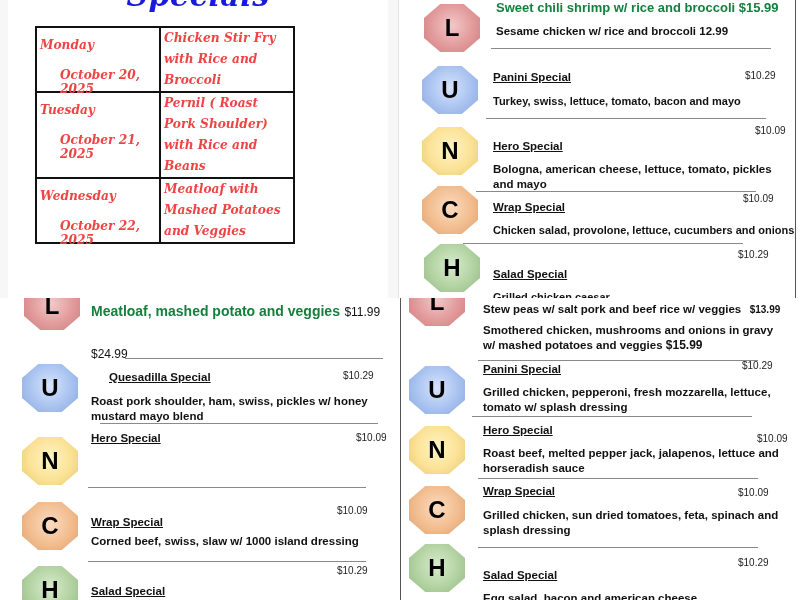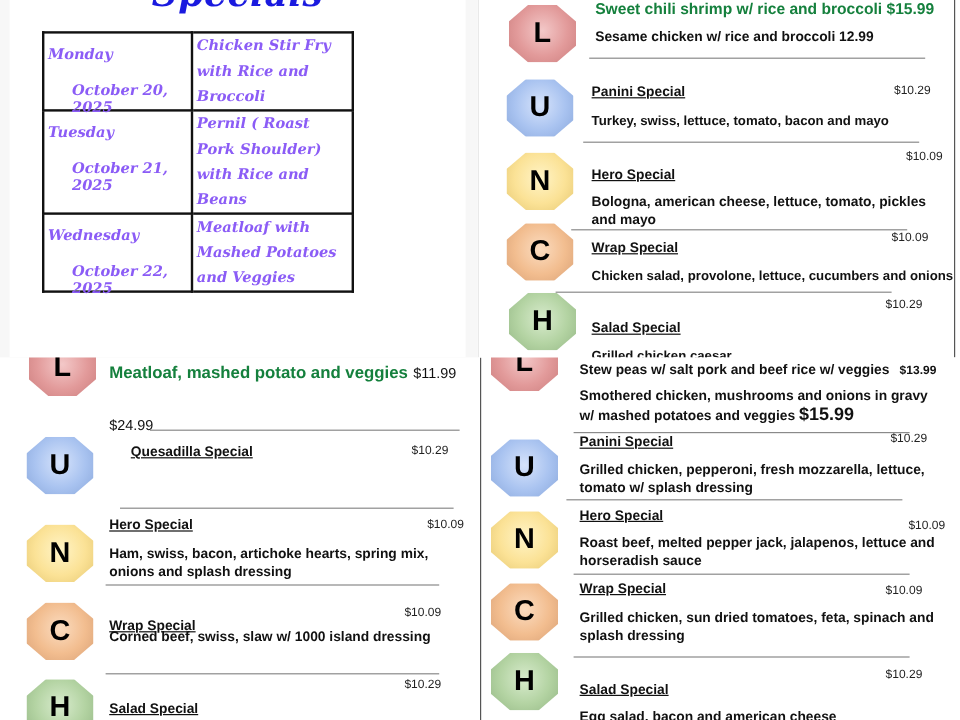--- a/index.html
+++ b/index.html
@@ -15,21 +15,21 @@
     
     .specials-page { position: absolute; left: 8px; top: 0; width: 380px; height: 298px; background: #fff; }
     .specials-title {
       position: absolute; left: 0; width: 380px; top: -22px; text-align: center;
       font-family: "DejaVu Serif", serif; font-style: italic; font-weight: bold;
       font-size: 30px; color: #1a1adf; letter-spacing: 0.5px;
     }
     table.specials {
       position: absolute; left: 27px; top: 26px; border-collapse: collapse;
       font-family: "DejaVu Serif", serif; font-style: italic; font-weight: bold;
-      font-size: 12.2px; color: #8b5cf6; width: 260px;
+      font-size: 12.2px; color: #ef4444; width: 260px;
     }
     table.specials td { border: 2px solid #111; vertical-align: top; padding: 0 3px; }
     td.day-cell { width: 124px; height: 61px; position: relative; }
     td.day-cell .day-name { position: absolute; left: 3px; top: 10px; }
     td.day-cell .day-date { position: absolute; left: 3px; top: 40px; margin-left: 20px; }
     td.meal-cell { line-height: 21px; padding-top: 4px; }
 
     
     .oct {
       position: absolute; width: 56px; height: 48px;
@@ -135,30 +135,30 @@
 
   <div class="txt" style="left:91px; top:4px;">
     <span class="lunch-big" style="font-size:14px;">Meatloaf, mashed potato and veggies</span>
     <span style="font-size:12px;">$11.99</span>
   </div>
   <div class="txt" style="left:91px; top:49px; font-size:12px;">$24.99</div>
   <div class="rule" style="left:125px; top:60px; width:258px;"></div>
 
   <div class="txt hdr" style="left:109px; top:73px;">Quesadilla  Special</div>
   <div class="txt price" style="left:343px; top:72px;">$10.29</div>
+  <div class="txt desc" style="left:91px; top:96px; width:280px;">Roast pork shoulder, ham, swiss, pickles w/ honey mustard mayo blend</div>
   <div class="rule" style="left:100px; top:125px; width:278px;"></div>
 
   <div class="txt hdr" style="left:91px; top:134px;">Hero Special</div>
   <div class="txt price" style="left:356px; top:134px;">$10.09</div>
-  <div class="txt desc" style="left:91px; top:157px; width:290px;">Ham, swiss, bacon, artichoke hearts, spring mix, onions and splash dressing</div>
   <div class="rule" style="left:88px; top:189px; width:278px;"></div>
 
   <div class="txt price" style="left:337px; top:207px;">$10.09</div>
   <div class="txt hdr" style="left:91px; top:218px;">Wrap Special</div>
-  <div class="txt lunch-mid" style="left:91px; top:227px;">Corned beef, swiss, slaw w/ 1000 island dressing</div>
+  <div class="txt lunch-mid" style="left:91px; top:237px;">Corned beef, swiss, slaw w/ 1000 island dressing</div>
   <div class="rule" style="left:88px; top:263px; width:278px;"></div>
 
   <div class="txt price" style="left:337px; top:267px;">$10.29</div>
   <div class="txt hdr" style="left:91px; top:287px;">Salad Special</div>
 </div>
 
 <div class="tile" id="tile-br">
   <div class="vline" style="left:0; top:0; height:302px;"></div>
 
   <div class="oct oct-l" style="left:9px; top:-20px;">L</div>
@@ -166,21 +166,21 @@
   <div class="oct oct-n" style="left:9px; top:128px;">N</div>
   <div class="oct oct-c" style="left:9px; top:188px;">C</div>
   <div class="oct oct-h" style="left:9px; top:246px;">H</div>
 
   <div class="txt" style="left:83px; top:1px;">
     <span class="lunch-mid">Stew peas w/ salt pork and beef rice w/ veggies</span>
     <span style="font-weight:bold; font-size:10px; margin-left:4px;">$13.99</span>
   </div>
   <div class="txt desc" style="left:83px; top:25px; width:305px;">
     <span>Smothered chicken, mushrooms and onions in gravy w/ mashed potatoes and veggies</span>
-    <span style="font-size:15px;">$15.99</span>
+    <span style="font-size:12px;">$15.99</span>
   </div>
   <div class="rule" style="left:78px; top:62px; width:280px;"></div>
 
   <div class="txt hdr" style="left:83px; top:65px;">Panini Special</div>
   <div class="txt price" style="left:342px; top:62px;">$10.29</div>
   <div class="txt desc" style="left:83px; top:87px; width:300px;">Grilled chicken, pepperoni, fresh mozzarella, lettuce, tomato w/ splash dressing</div>
   <div class="rule" style="left:72px; top:118px; width:280px;"></div>
 
   <div class="txt hdr" style="left:83px; top:126px;">Hero Special</div>
   <div class="txt price" style="left:357px; top:135px;">$10.09</div>

